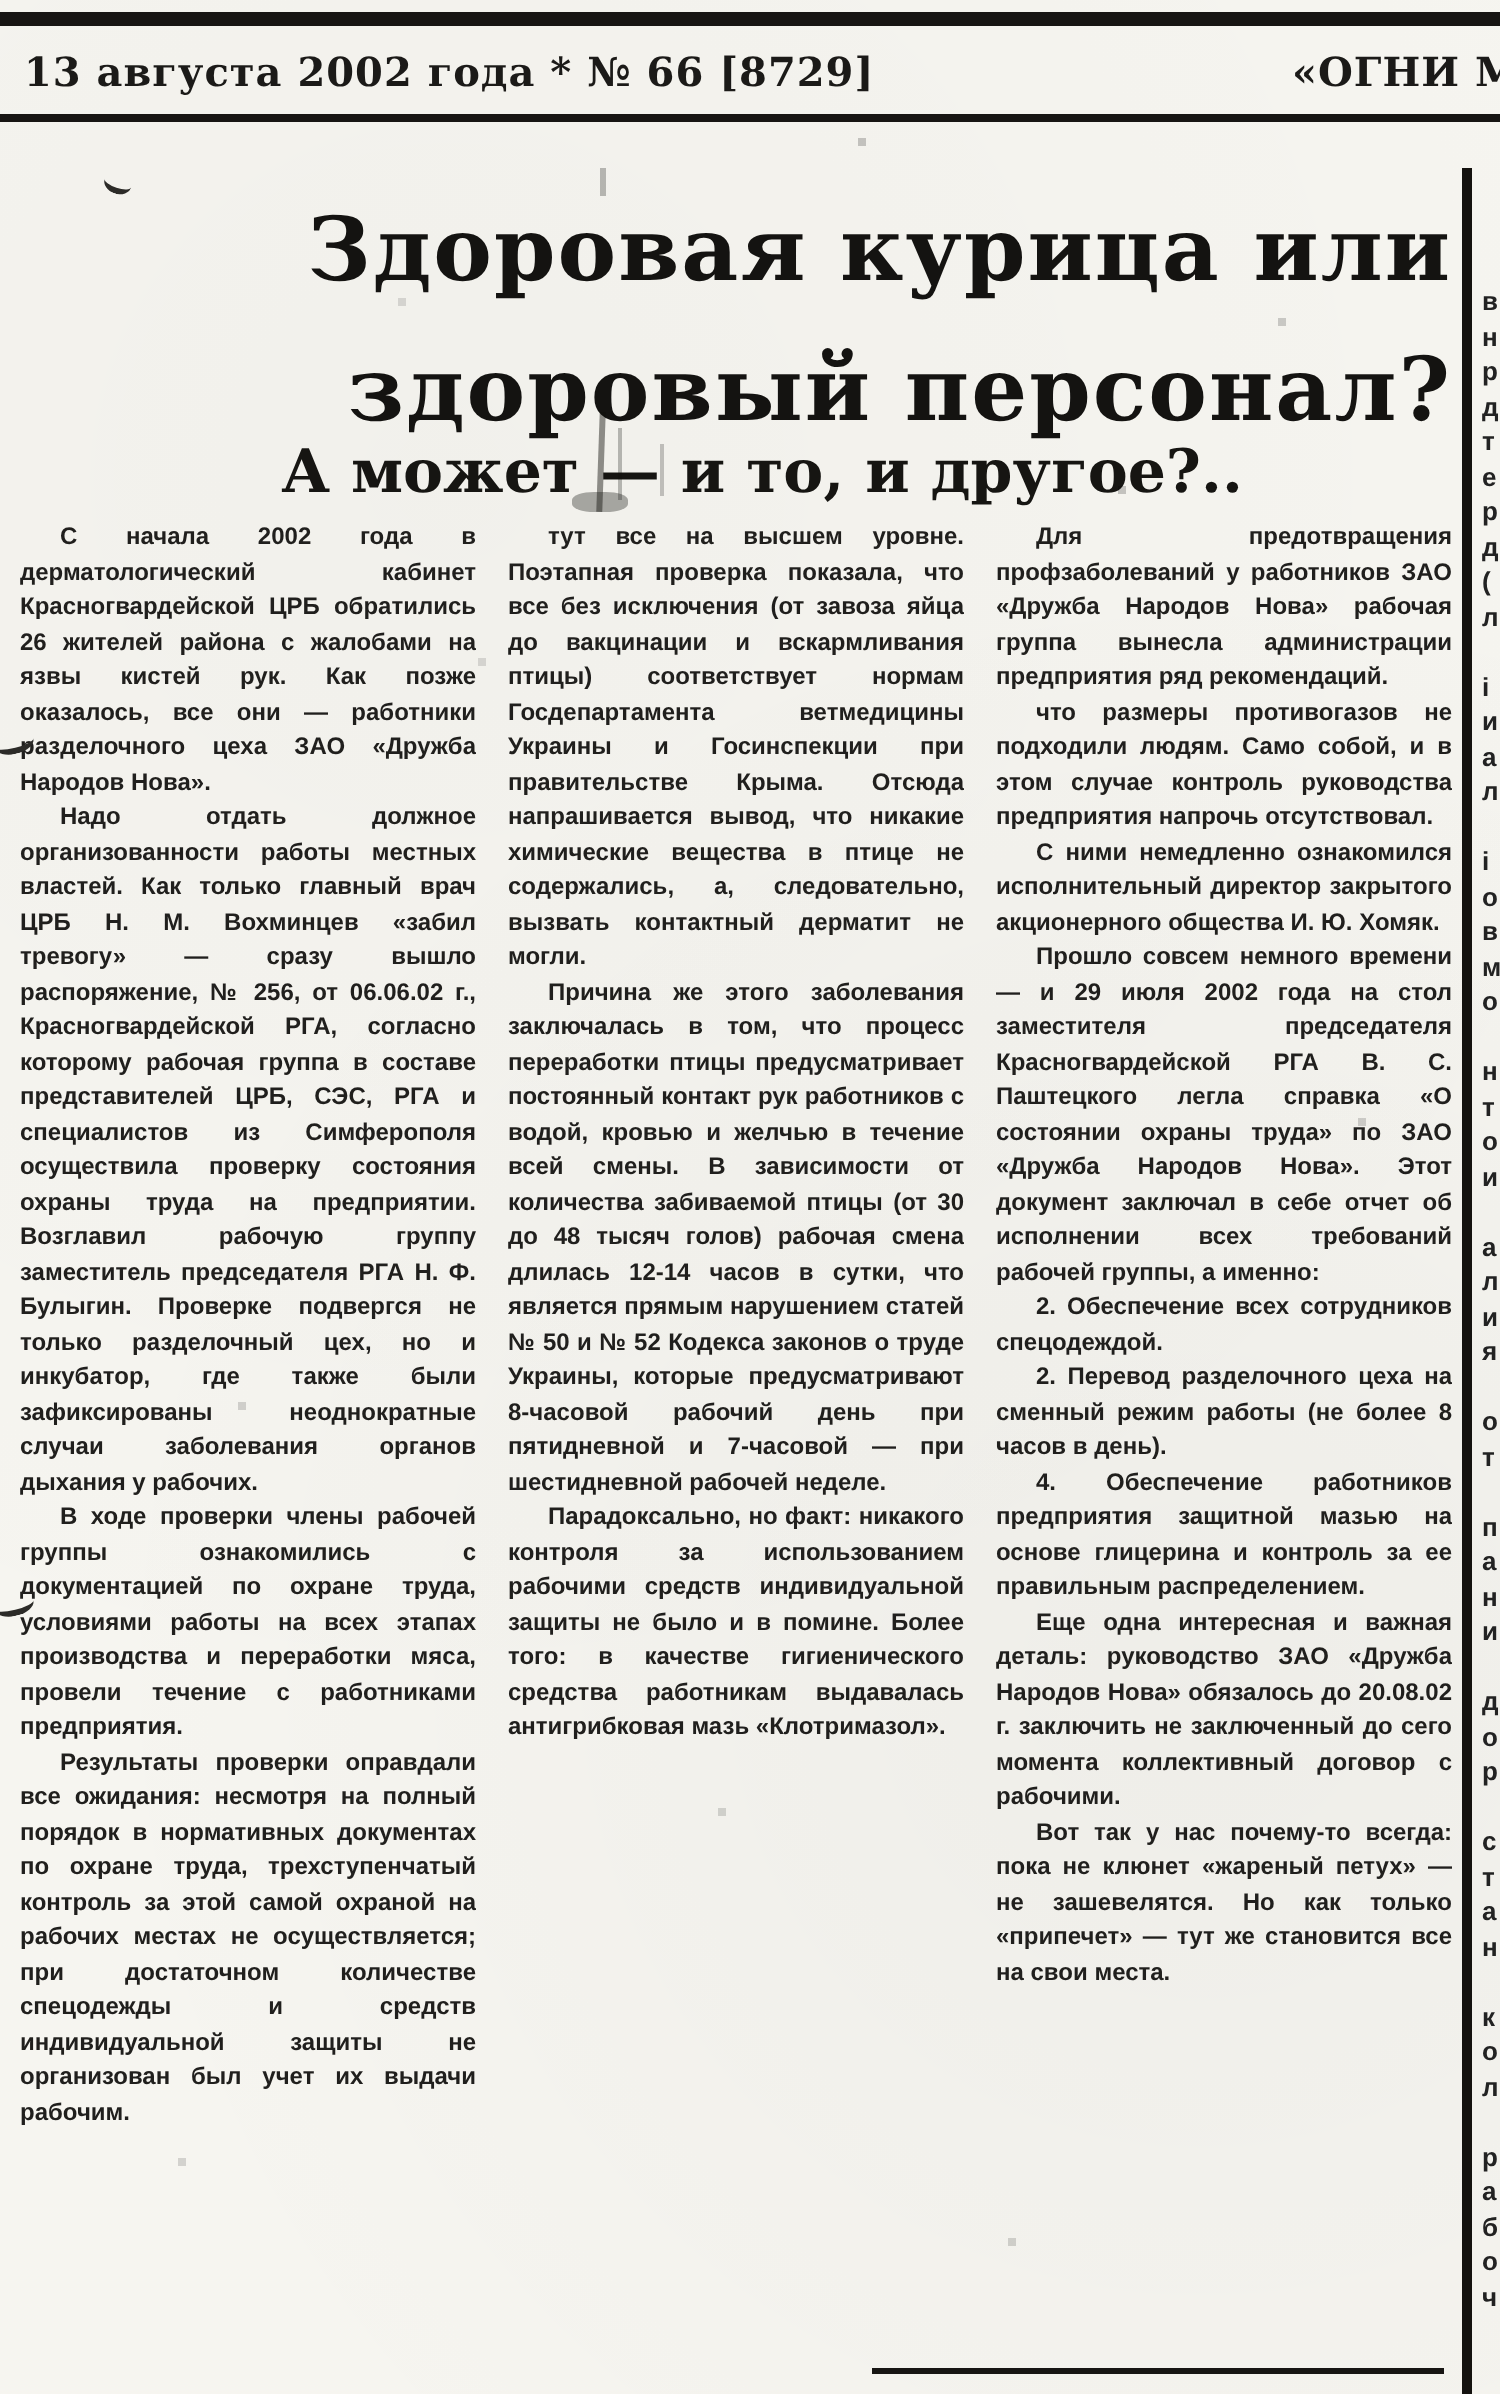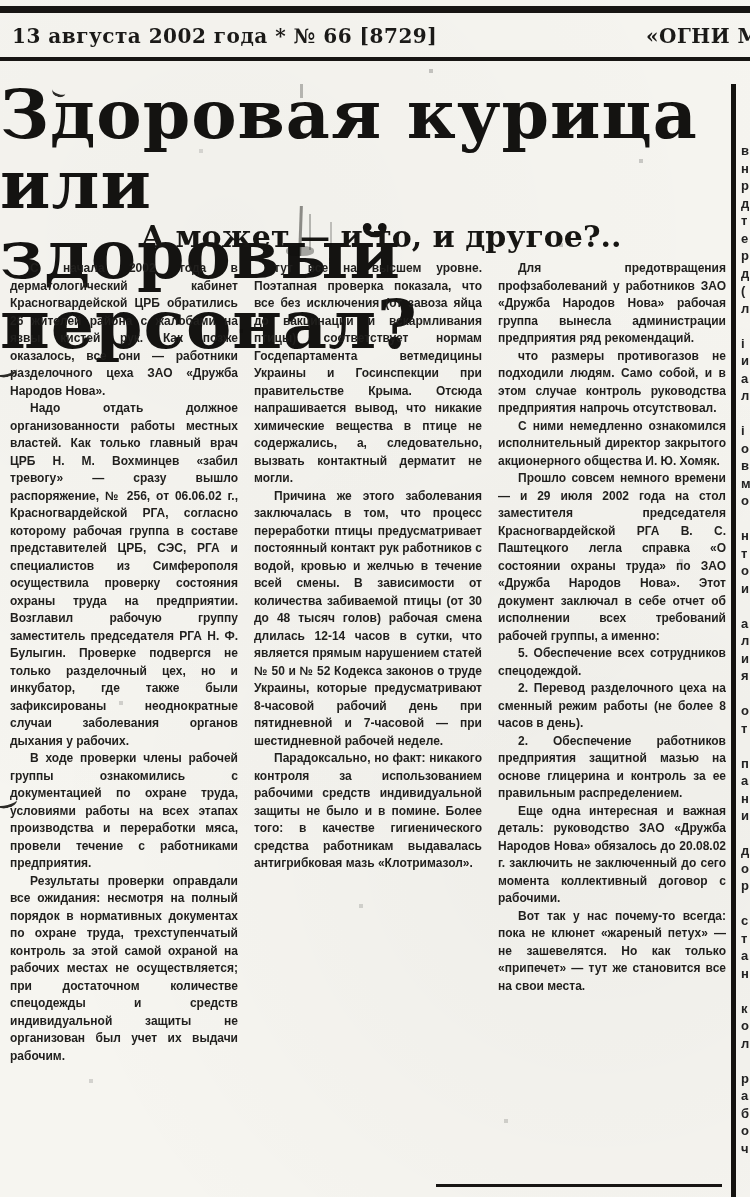--- a/index.html
+++ b/index.html
@@ -10,22 +10,22 @@
                      radial-gradient(circle at 80% 70%, rgba(0,0,0,.03), transparent 55%);
     overflow:hidden;color:#1b1a18;
     font-family:"Liberation Sans",sans-serif;
   }
   .topbar{position:absolute;top:6px;left:0;width:750px;height:7px;background:#171513;}
   .thinbar{position:absolute;top:57px;left:0;width:750px;height:4px;background:#171513;}
   .mast-row{position:absolute;top:24px;left:12px;width:738px;height:30px;
     font-family:"DejaVu Serif",serif;font-weight:bold;font-size:20px;letter-spacing:.5px;white-space:nowrap;}
   .mast-date{position:absolute;left:0;top:0;}
   .mast-name{position:absolute;left:634px;top:0;}
-  .headline{position:absolute;top:79px;left:0;width:726px;text-align:left;
-    font-family:"DejaVu Serif",serif;font-weight:bold;font-size:68px;line-height:70px;
+  .headline{position:absolute;top:91px;left:0;width:726px;text-align:right;
+    font-family:"DejaVu Serif",serif;font-weight:bold;font-size:44px;line-height:70px;
     color:#141311;letter-spacing:1px;}
   .subheadline{position:absolute;top:218px;left:18px;width:726px;text-align:center;
     font-family:"DejaVu Serif",serif;font-weight:bold;font-size:30px;line-height:38px;color:#161512;}
   .cols{position:absolute;top:260px;left:10px;width:716px;height:920px;display:flex;gap:16px;}
   .col{width:228px;height:920px;overflow:hidden;}
   .para{margin:0;text-indent:20px;text-align:justify;
     font-size:12px;line-height:17.5px;font-weight:700;color:#201f1d;
     overflow-wrap:break-word;}
   .vrule{position:absolute;left:731px;top:84px;width:5px;height:1113px;background:#14120f;}
   .edge-strip{position:absolute;left:741px;top:142px;width:9px;height:1040px;overflow:hidden;
@@ -82,23 +82,23 @@
         <p class="para">тут все на высшем уровне. Поэтапная проверка показала, что все без исключения (от завоза яйца до вакцинации и вскармливания птицы) соответствует нормам Госдепартамента ветмедицины Украины и Госинспекции при правительстве Крыма. Отсюда напрашивается вывод, что никакие химические вещества в птице не содержались, а, следовательно, вызвать контактный дерматит не могли.</p>
         <p class="para">Причина же этого заболевания заключалась в том, что процесс переработки птицы предусматривает постоянный контакт рук работников с водой, кровью и желчью в течение всей смены. В зависимости от количества забиваемой птицы (от 30 до 48 тысяч голов) рабочая смена длилась 12-14 часов в сутки, что является прямым нарушением статей № 50 и № 52 Кодекса законов о труде Украины, которые предусматривают 8-часовой рабочий день при пятидневной и 7-часовой — при шестидневной рабочей неделе.</p>
         <p class="para">Парадоксально, но факт: никакого контроля за использованием рабочими средств индивидуальной защиты не было и в помине. Более того: в качестве гигиенического средства работникам выдавалась антигрибковая мазь «Клотримазол».</p>
       </div>
     <div class="col">
       <div>
           <p class="para">Для предотвращения профзаболеваний у работников ЗАО «Дружба Народов Нова» рабочая группа вынесла администрации предприятия ряд рекомендаций.</p>
           <p class="para">что размеры противогазов не подходили людям. Само собой, и в этом случае контроль руководства предприятия напрочь отсутствовал.</p>
           <p class="para">С ними немедленно ознакомился исполнительный директор закрытого акционерного общества И. Ю. Хомяк.</p>
           <p class="para">Прошло совсем немного времени — и 29 июля 2002 года на стол заместителя председателя Красногвардейской РГА В. С. Паштецкого легла справка «О состоянии охраны труда» по ЗАО «Дружба Народов Нова». Этот документ заключал в себе отчет об исполнении всех требований рабочей группы, а именно:</p>
-          <p class="para">5. Обеспечение всех сотрудников спецодеждой.</p>
+          <p class="para">2. Обеспечение всех сотрудников спецодеждой.</p>
           <p class="para">2. Перевод разделочного цеха на сменный режим работы (не более 8 часов в день).</p>
-          <p class="para">2. Обеспечение работников предприятия защитной мазью на основе глицерина и контроль за ее правильным распределением.</p>
+          <p class="para">4. Обеспечение работников предприятия защитной мазью на основе глицерина и контроль за ее правильным распределением.</p>
           <p class="para">Еще одна интересная и важная деталь: руководство ЗАО «Дружба Народов Нова» обязалось до 20.08.02 г. заключить не заключенный до сего момента коллективный договор с рабочими.</p>
           <p class="para">Вот так у нас почему-то всегда: пока не клюнет «жареный петух» — не зашевелятся. Но как только «припечет» — тут же становится все на свои места.</p>
         </div>
 
     </div>
   </div>
 
   <div class="vrule"></div>
 
   <div class="edge-strip">

